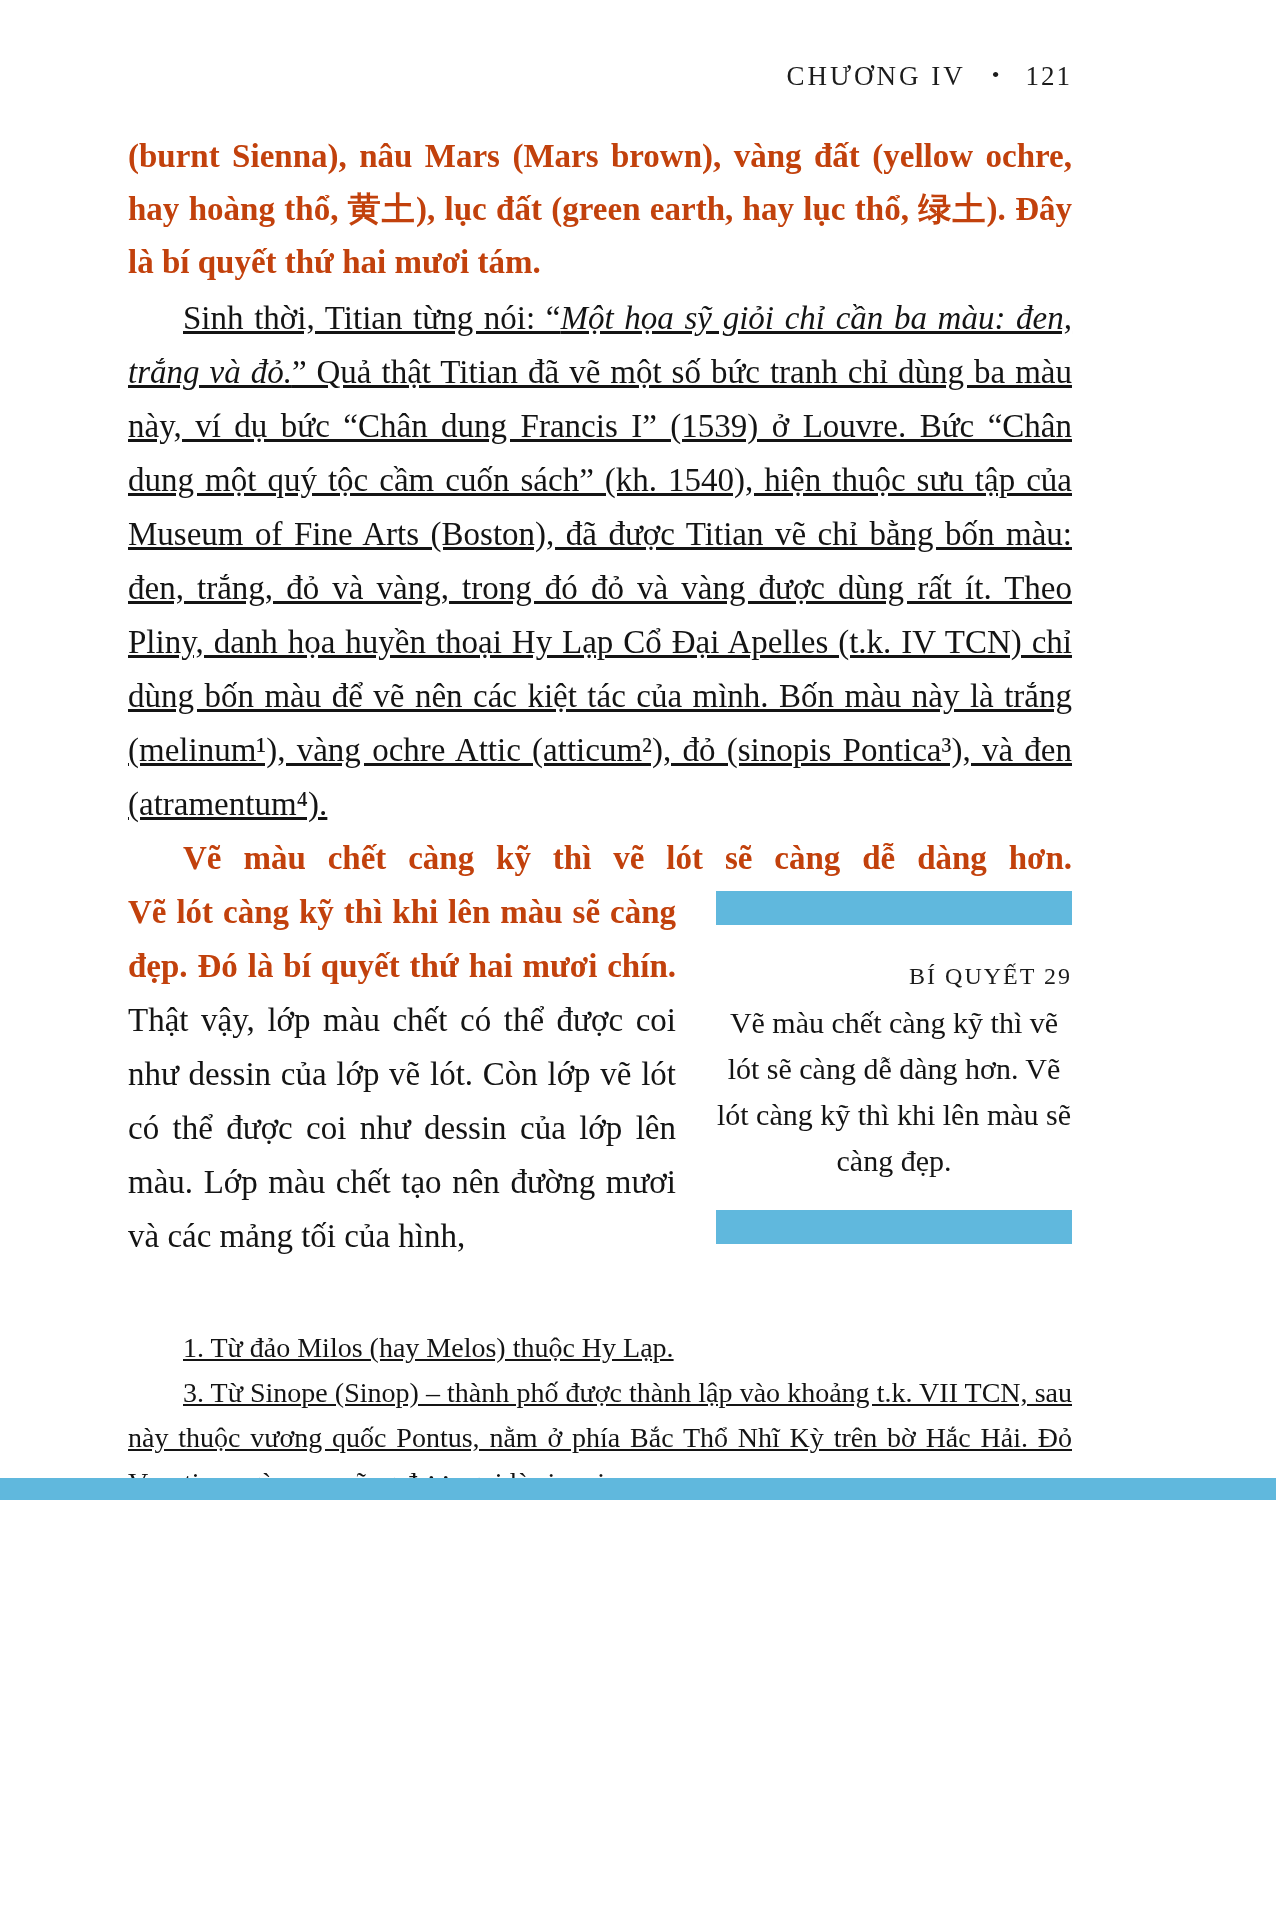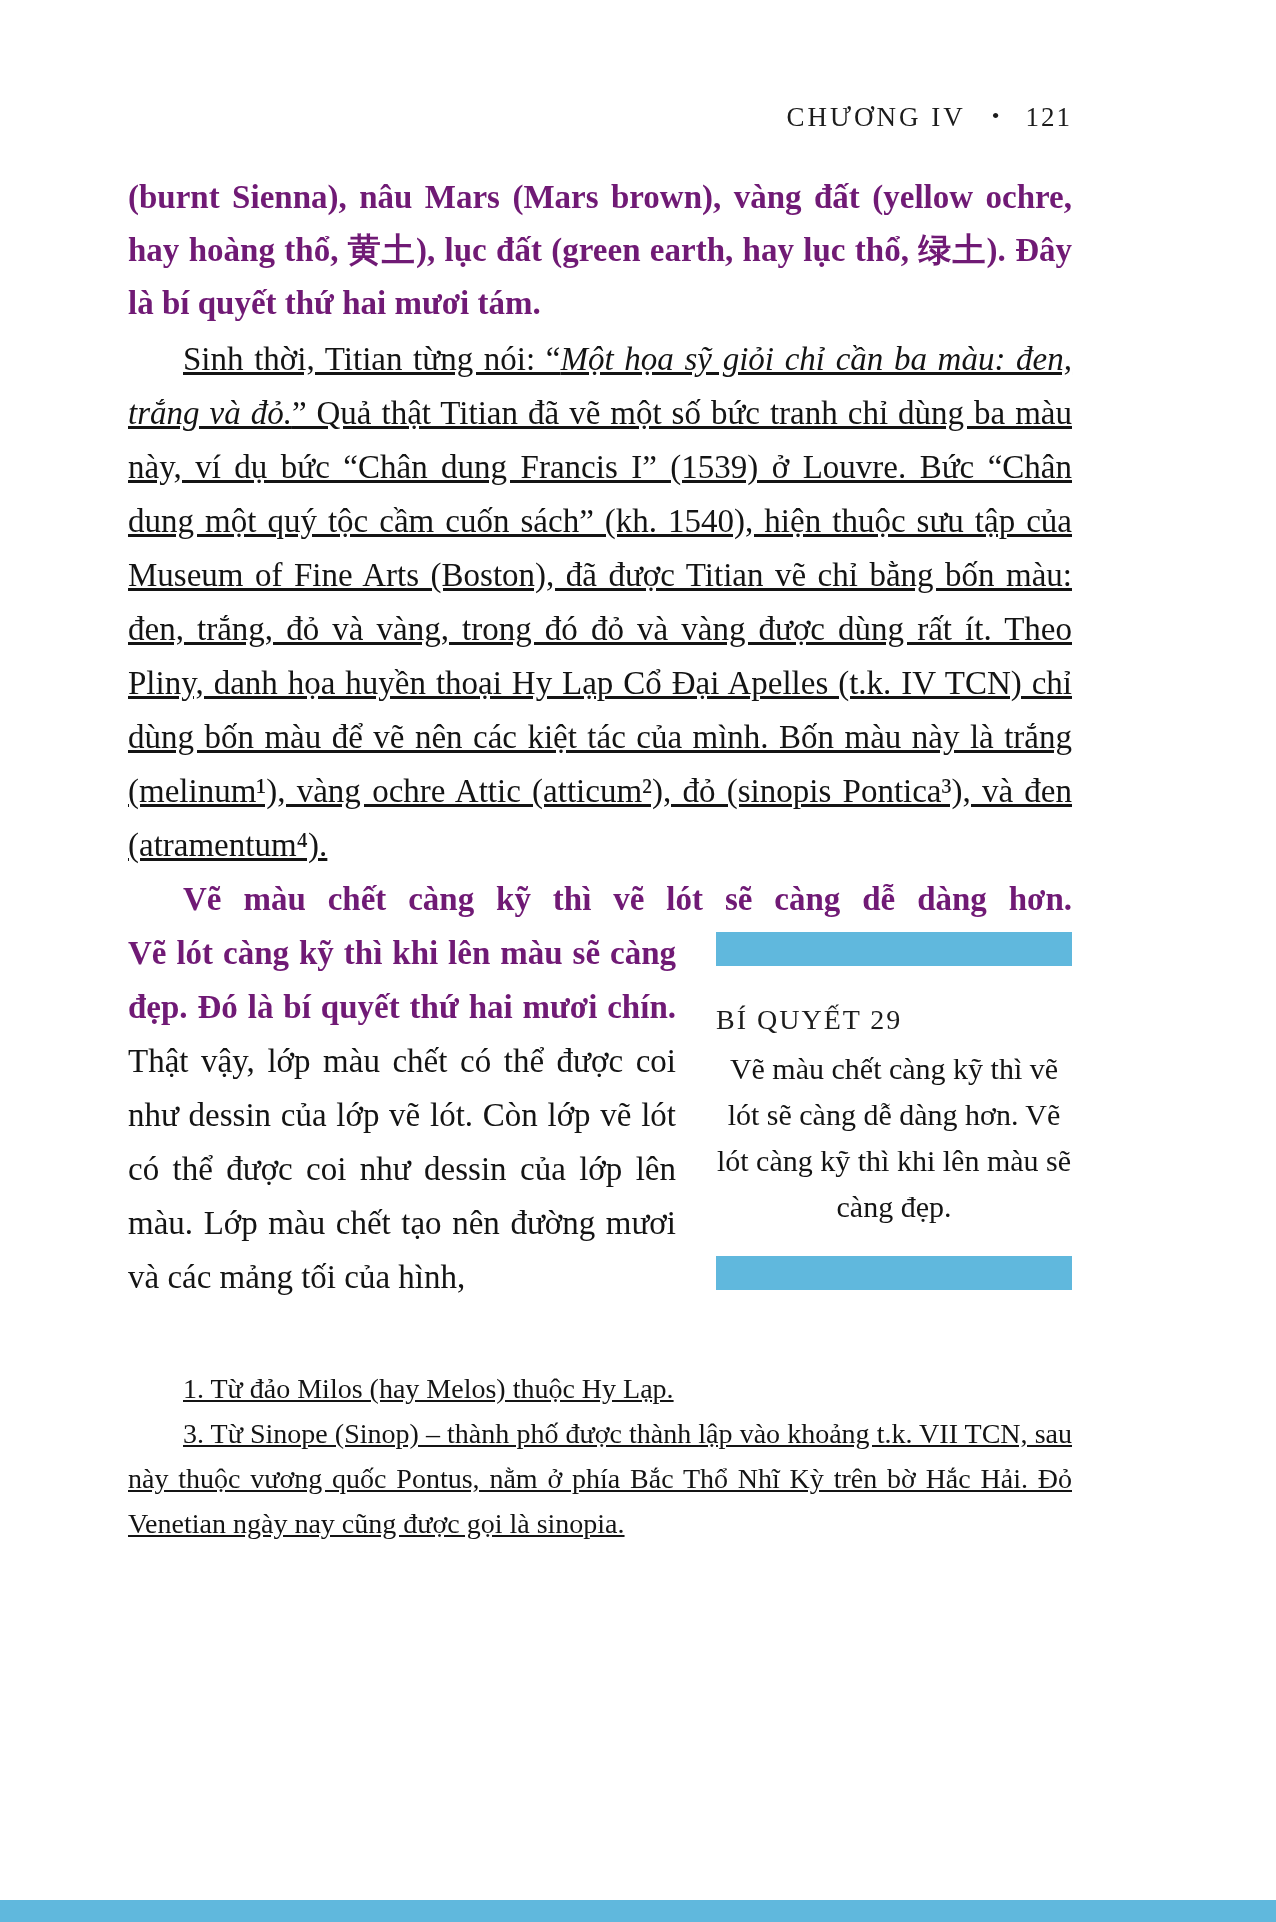--- a/index.html
+++ b/index.html
@@ -1,25 +1,25 @@
 <!DOCTYPE html>
 <html lang="vi"><head>
 <meta charset="utf-8">
 <style>
   html, body { margin: 0; padding: 0; background: #ffffff; }
   .page {
     position: relative;
     width: 1276px;
-    height: 1922px;
+    height: 1500px;
     background: #ffffff;
     font-family: "Liberation Serif", "DejaVu Serif", serif;
     color: #141414;
     overflow: hidden;
     box-sizing: border-box;
-    padding: 102px 204px 0 128px;
+    padding: 61px 204px 0 128px;
   }
   .content { width: 944px; }
 
   
   .running-head {
     text-align: right;
     font-size: 27px;
     letter-spacing: 3px;
     color: #1c1c1c;
     margin: 0 0 38px 0;
@@ -30,21 +30,21 @@
 
   
   p { margin: 0; }
   .body-text {
     font-size: 33px;
     line-height: 54px;
     text-align: justify;
   }
   .indent { text-indent: 55px; text-decoration: underline; }
   .accent-bold {
-    color: #701a75;
+    color: #c2410c;
     font-weight: bold;
   }
   .intro {
     font-size: 33px;
     line-height: 53px;
     text-align: justify;
   }
   em { font-style: italic; }
 
   .lead-line {
@@ -69,22 +69,22 @@
     margin-left: 40px;
     width: 356px;
     flex: 0 0 356px;
     margin-top: 6px;
   }
   .callout-bar {
     height: 34px;
     background: #60B8DD;
   }
   .callout-title {
-    text-align: left;
-    font-size: 28px;
+    text-align: right;
+    font-size: 24px;
     letter-spacing: 2px;
     margin: 38px 0 10px 0;
     color: #1c1c1c;
     font-weight: normal;
   }
   .callout-body {
     text-align: center;
     font-size: 30px;
     line-height: 46px;
     color: #141414;

